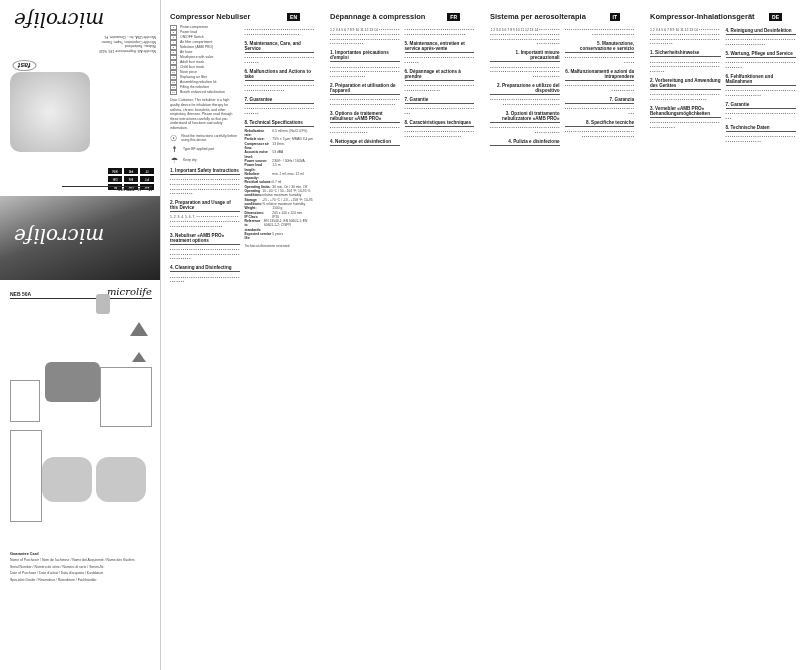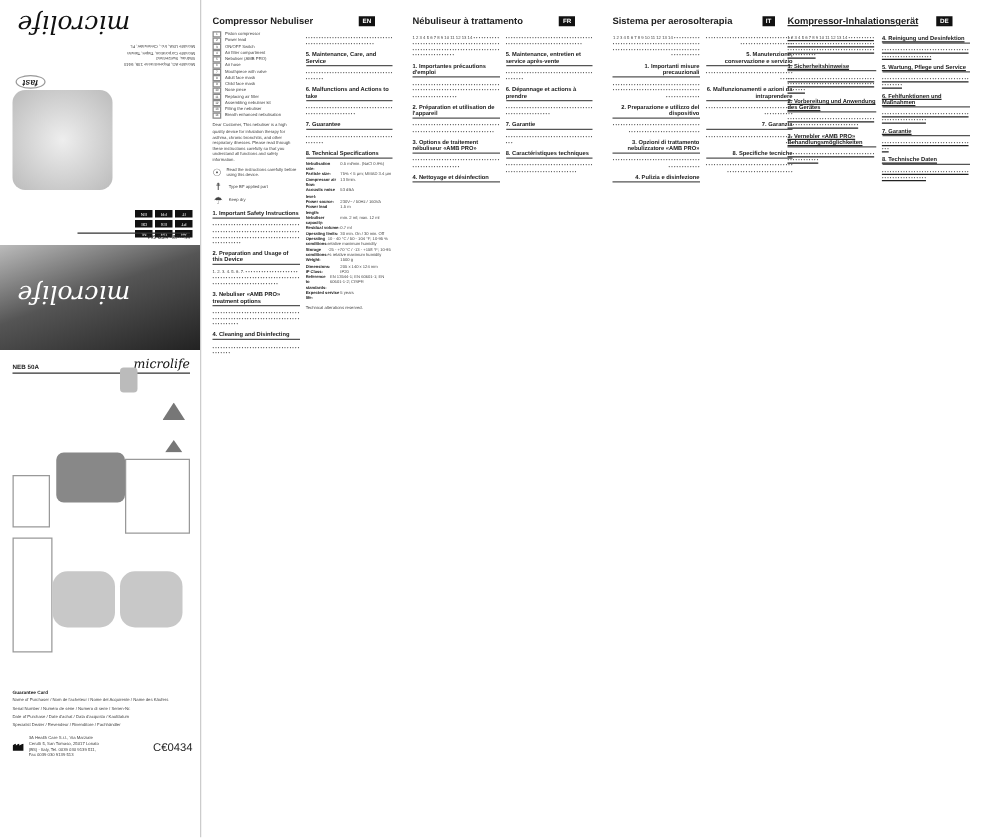--- a/index.html
+++ b/index.html
@@ -3,21 +3,21 @@
 <meta charset="utf-8">
 <style>
   html, body { margin:0; padding:0; background:#fff; }
   body { width:802px; height:670px; overflow:hidden; font-family:"Liberation Sans", sans-serif; color:#222; position:relative; }
   .col { position:absolute; top:0; height:670px; overflow:hidden; }
   .c0 { left:0; width:160px; }
   .page { padding:10px 6px 4px 10px; box-sizing:border-box; }
   .pc { left:160px; width:160px; }
   .pc2 { left:320px; width:160px; }
   .pc3 { left:480px; width:160px;text-align:right; }
-  .pc4 { left:620px; width:162px;text-decoration:underline; }
+  .pc4 { left:640px; width:162px; }
   .divider-v { position:absolute; top:0; bottom:0; width:1px; background:#ccc; }
   .title { font-weight:bold; font-size:7.5px; margin:2px 14px 4px 0; display:flex; justify-content:space-between; align-items:center; }
   .lang { background:#111; color:#fff; font-size:5px; padding:1px 3px; font-weight:bold; }
   .tiny { font-size:3.4px; line-height:4.6px; color:#444; }
   .h { font-weight:bold; font-size:4.6px; margin:3px 0 2px 0; border-bottom:0.7px solid #555; padding-bottom:1px; color:#222;}
   .lst { margin:0; padding:0; list-style:none; }
   .lst li { font-size:3.4px; line-height:4.4px; color:#444; }
   .lst li .n { display:inline-block; width:5px; height:3px; border:0.5px solid #888; font-size:2.5px; line-height:3px; text-align:center; margin-right:3px; }
   .two { display:flex; gap:5px; }
   .two > div { flex:1; min-width:0; }
@@ -87,25 +87,20 @@
     <div style="position:absolute;left:10px;top:148px;width:30px;height:90px;border:0.7px solid #999;"></div>
     <div style="position:absolute;left:42px;top:175px;width:50px;height:45px;background:#c8c8c8;border-radius:12px;"></div>
     <div style="position:absolute;left:96px;top:175px;width:50px;height:45px;background:#c8c8c8;border-radius:12px;"></div>
   </div>
   <div class="guar" style="padding:0 6px 0 10px;box-sizing:border-box;">
     <div style="font-size:3.8px;font-weight:bold;">Guarantee Card</div>
     <div class="tiny" style="margin-top:2px;">Name of Purchaser / Nom de l'acheteur / Nome del Acquirente / Name des Käufers</div>
     <div class="tiny" style="margin-top:2px;">Serial Number / Numéro de série / Numero di serie / Serien-Nr.</div>
     <div class="tiny" style="margin-top:2px;">Date of Purchase / Date d'achat / Data d'acquisto / Kaufdatum</div>
     <div class="tiny" style="margin-top:2px;">Specialist Dealer / Revendeur / Rivenditore / Fachhändler</div>
-    <div style="display:flex;align-items:center;gap:4px;margin-top:6px;">
-      <span style="width:9px;height:6px;background:#111;clip-path:polygon(0 30%,30% 0,30% 30%,60% 0,60% 30%,100% 0,100% 100%,0 100%);display:inline-block;"></span>
-      <span class="tiny" style="width:60px;">3A Health Care S.r.l., Via Marziale Cerutti 5, San Tomaso, 25017 Lonato (BS) - Italy, Tel. 0039 030 9139 511, Fax 0039 030 9139 513</span>
-      <span style="font-size:9px;margin-left:auto;">C€0434</span>
-    </div>
   </div>
 </div>
 
 <div class="divider-v" style="left:160px;"></div>
 
 <div class="col pc page">
   <div class="title">
       <span>Compressor Nebuliser</span>
       <span class="lang">EN</span>
     </div>
@@ -224,21 +219,21 @@
             <span>5 years</span>
           </div>
       </div>
       <p class="tiny">Technical alterations reserved.</p>
     </div>
   </div>
 </div>
 
 <div class="col pc2 page">
   <div class="title">
-      <span>Nébuliseur à trattamento</span>
+      <span>Dépannage à compression</span>
       <span class="lang">FR</span>
     </div>
   <div class="two">
     <div>
       <p class="tiny">1 2 3 4 5 6 7 8 9 10 11 12 13 14 • • • • • • • • • • • • • • • • • • • • • • • • • • • • • • • • • • • • • • • • • • • • • • • • • • • • • • • • • • • • • • • • • • • • • • • • • • • • • • • • • • • • • • • • • • • •</p>
       <div class="h">1. Importantes précautions d'emploi</div>
       <p class="tiny">• • • • • • • • • • • • • • • • • • • • • • • • • • • • • • • • • • • • • • • • • • • • • • • • • • • • • • • • • • • • • • • • • • • • • • • • • • • • • • • • • • •</p>
       <div class="h">2. Préparation et utilisation de l'appareil</div>
       <p class="tiny">• • • • • • • • • • • • • • • • • • • • • • • • • • • • • • • • • • • • • • • • • • • • • • • • • • • • • • • • • • • • • • • •</p>
       <div class="h">3. Options de traitement nébuliseur «AMB PRO»</div>

